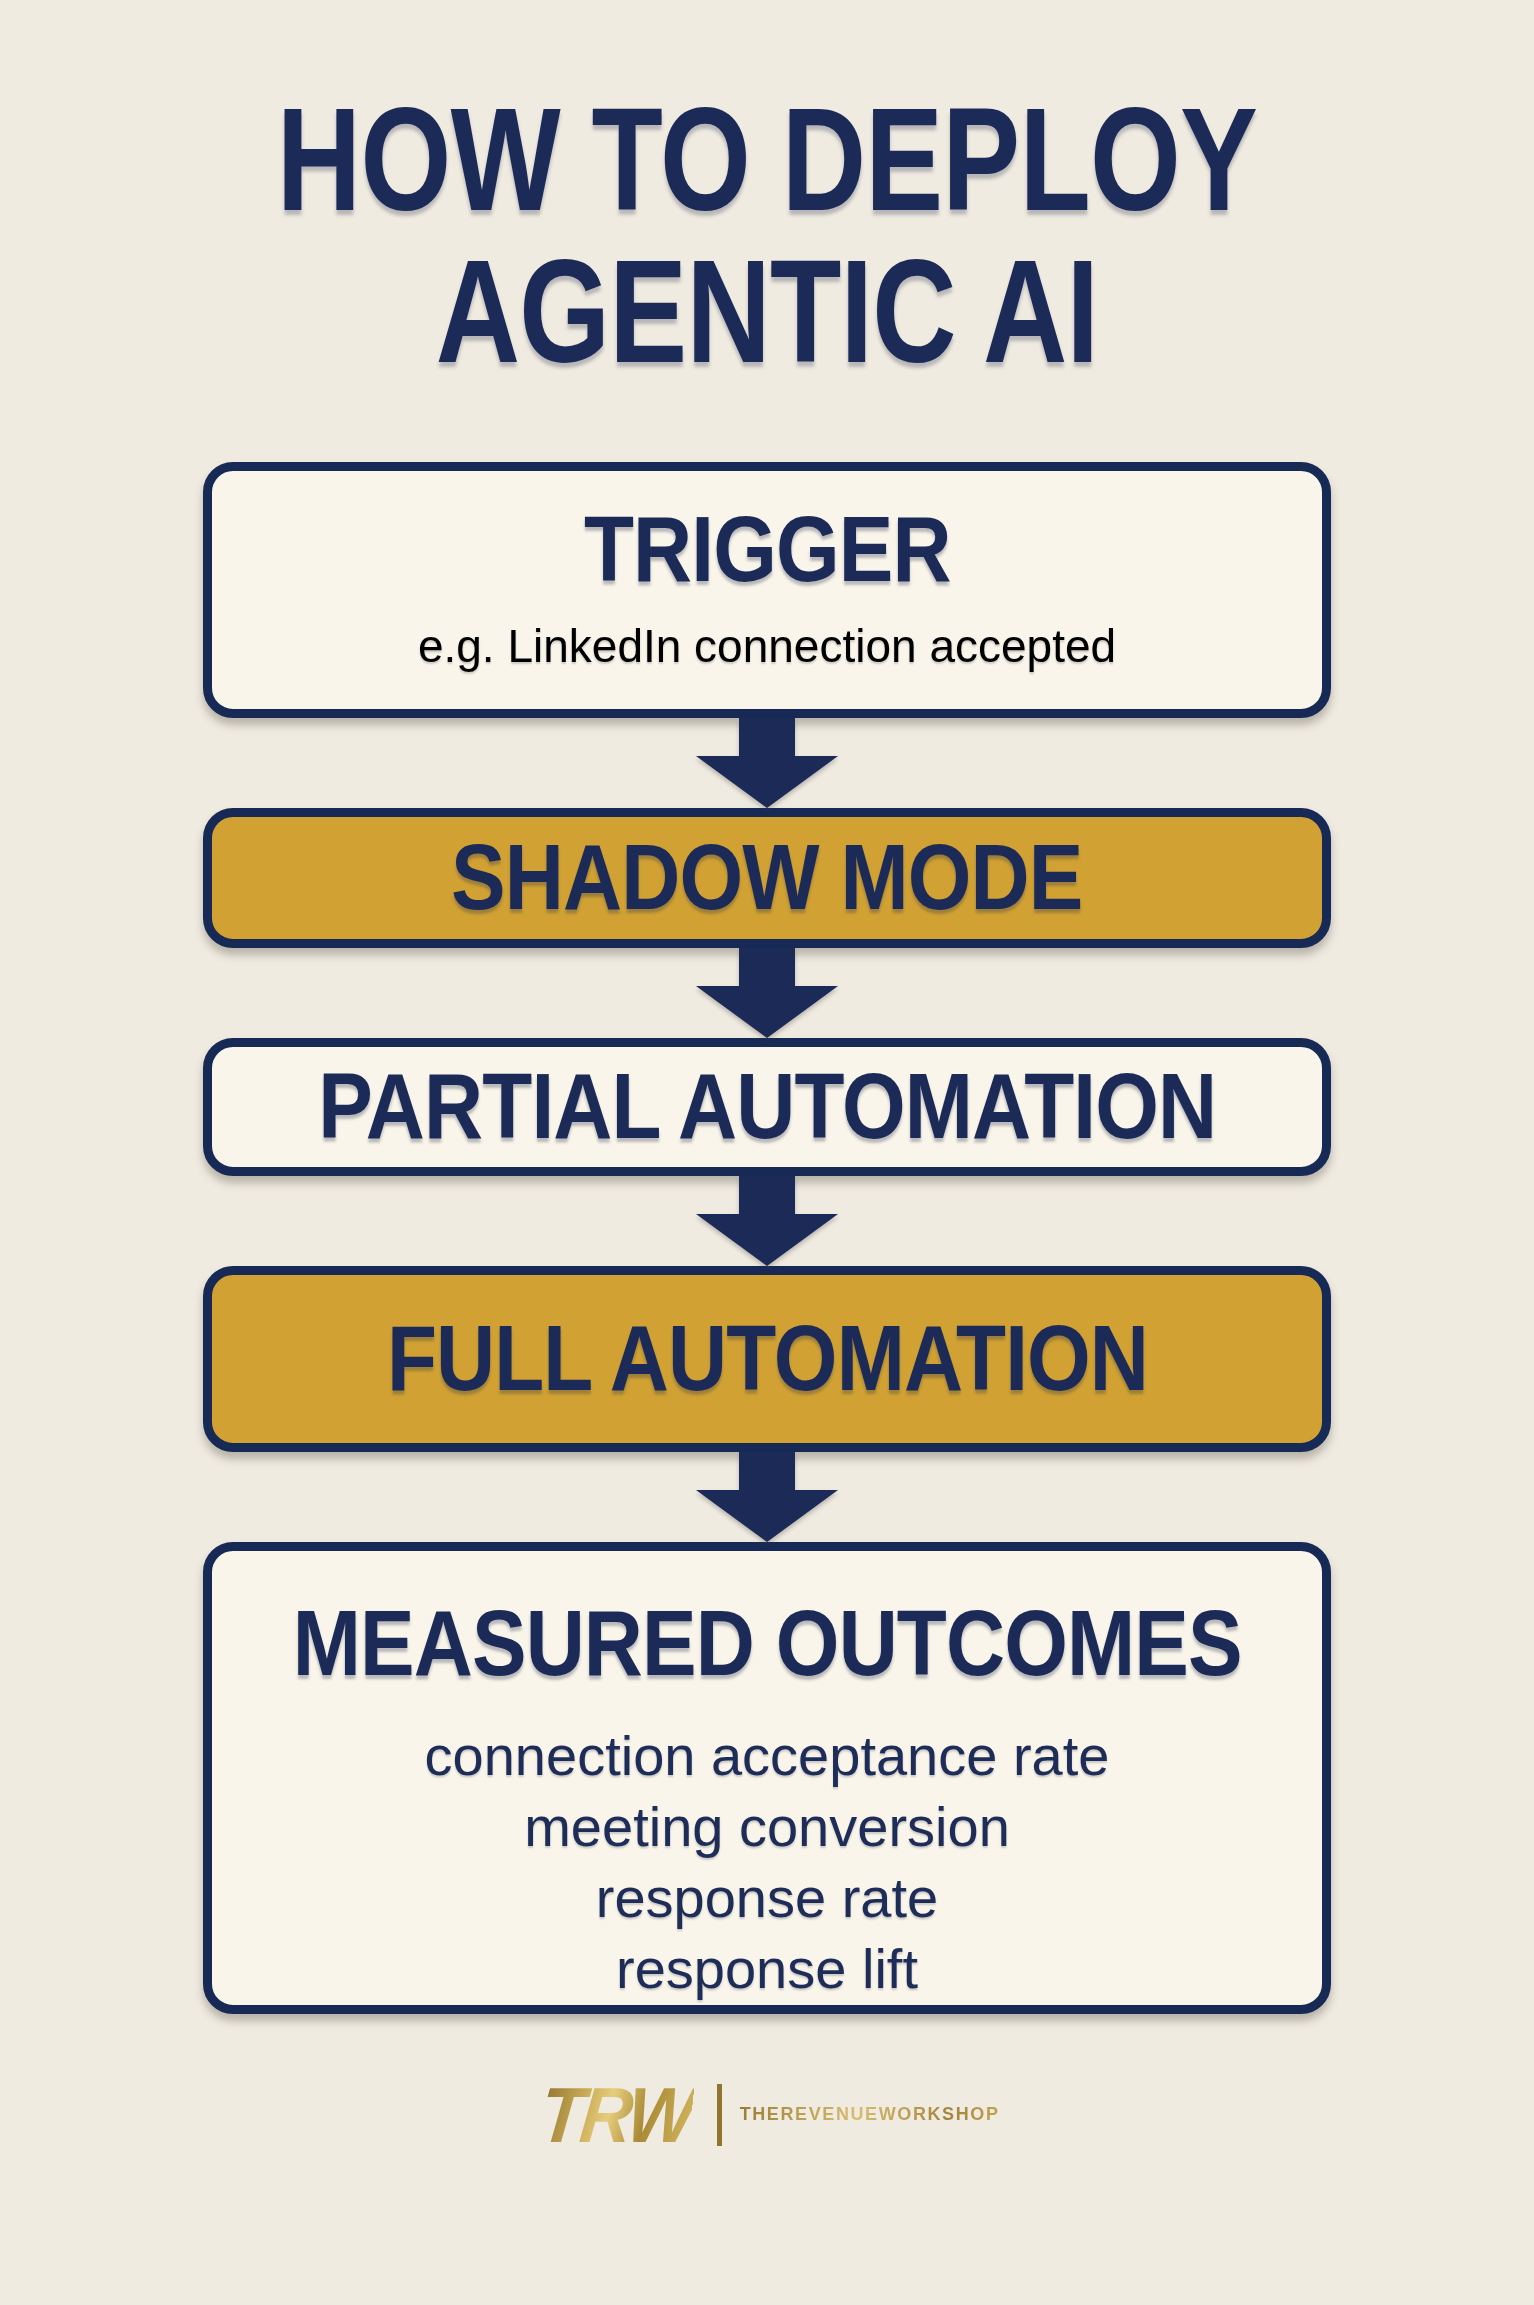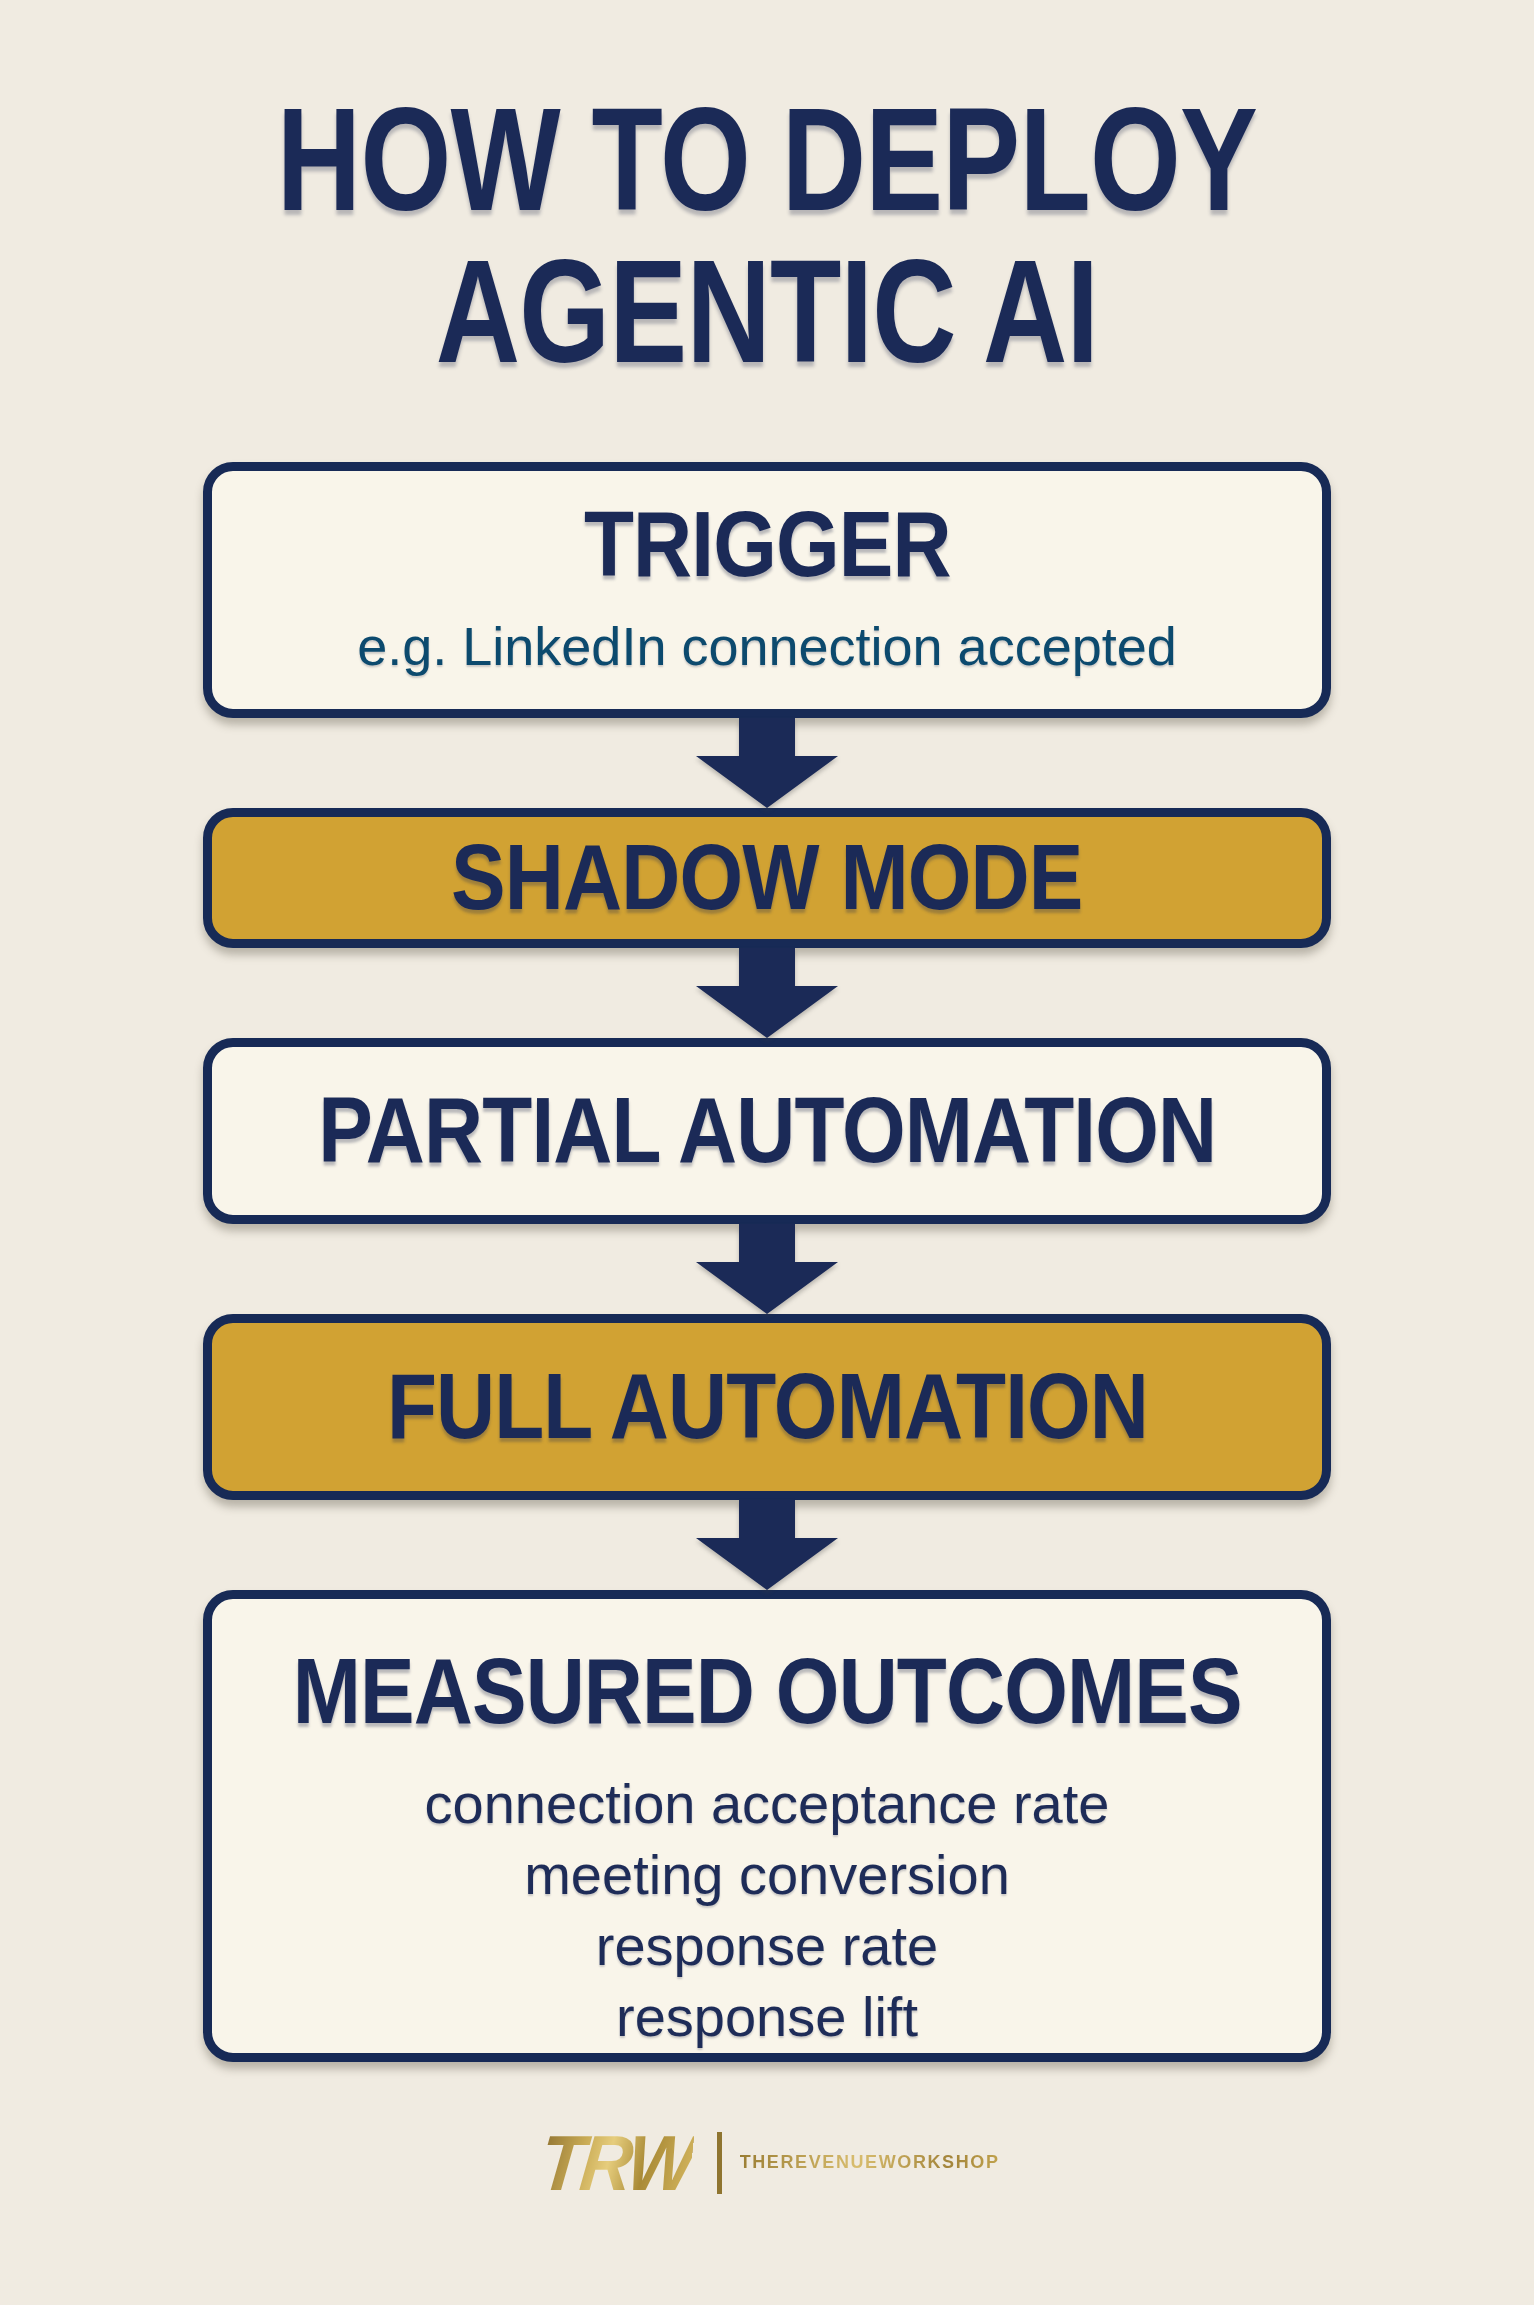--- a/index.html
+++ b/index.html
@@ -59,30 +59,30 @@
     line-height: 1;
     letter-spacing: -1px;
     transform: scaleX(0.88);
     transform-origin: 50% 50%;
     text-shadow: 0 4px 3px rgba(40, 45, 75, 0.30);
     white-space: nowrap;
   }
 
   .box-sublabel {
     margin-top: 22px;
-    color: #0c4a6e;
-    font-size: 54px;
+    color: #000000;
+    font-size: 46px;
     line-height: 1.25;
     text-shadow: 0 2px 2px rgba(40, 45, 75, 0.22);
     white-space: nowrap;
   }
 
   .box-trigger   { height: 256px; }
   .box-shadow    { height: 140px; }
-  .box-partial   { height: 186px; }
+  .box-partial   { height: 138px; }
   .box-full      { height: 186px; }
   .box-outcomes  { height: 472px; justify-content: flex-start; padding-top: 46px; }
 
   .outcome-lines {
     margin-top: 30px;
     text-align: center;
     color: #1e2c58;
     font-size: 56px;
     line-height: 1.27;
     text-shadow: 0 2px 2px rgba(40, 45, 75, 0.22);

